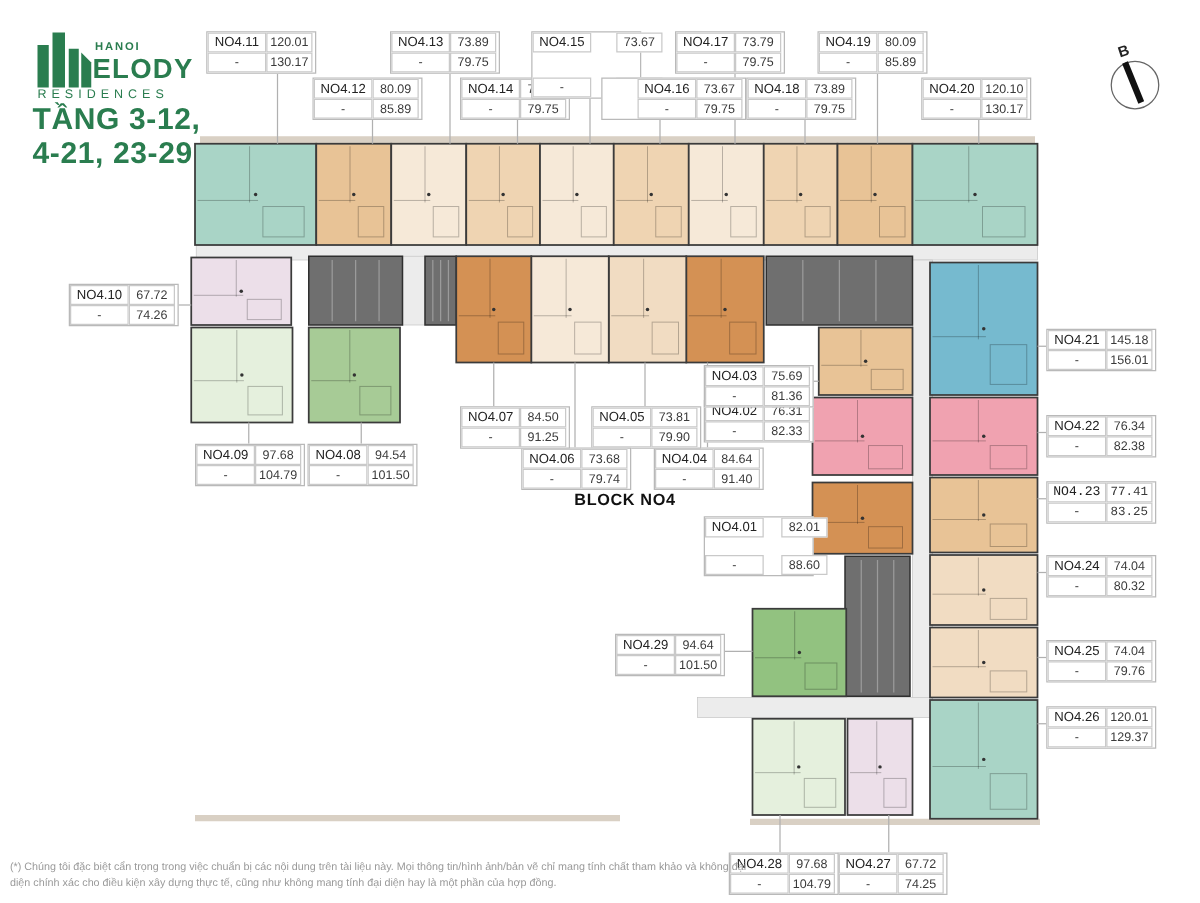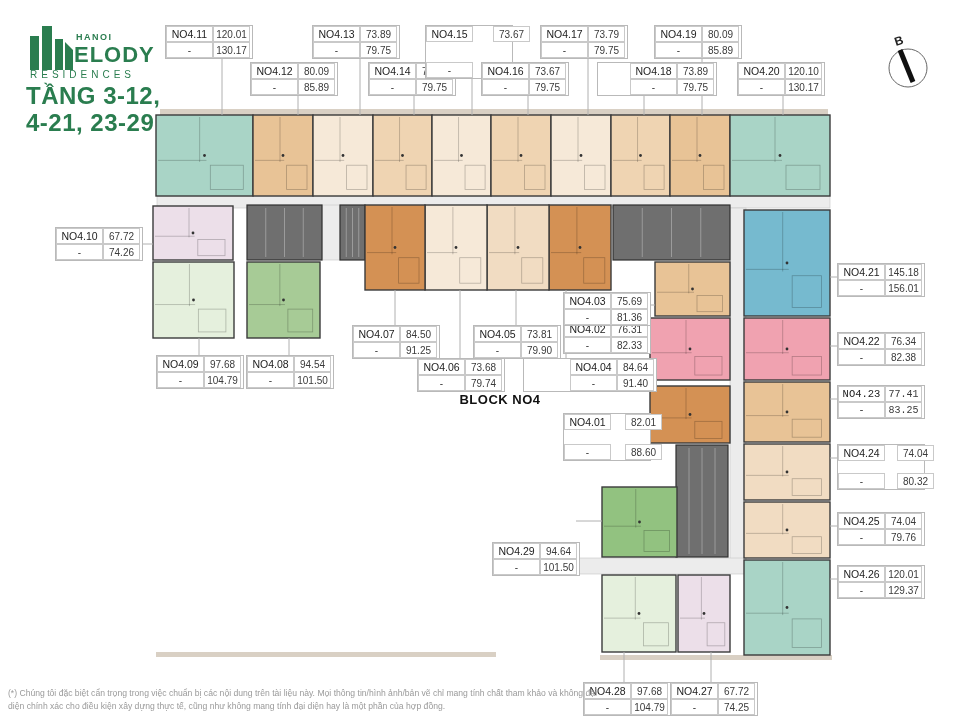--- a/index.html
+++ b/index.html
@@ -237,39 +237,39 @@
         <div class="cell">76.31</div>
         <div class="cell">-</div>
         <div class="cell">82.33</div>
       </div>
       <div class="unit-label" style="left: 563px; top: 292px;">
         <div class="cell uid">NO4.03</div>
         <div class="cell">75.69</div>
         <div class="cell">-</div>
         <div class="cell">81.36</div>
       </div>
-      <div class="unit-label" style="left: 523px; top: 358px; padding-left: 46px;">
+      <div class="unit-label" style="left: 523px; top: 358px;">
         <div class="cell uid">NO4.04</div>
         <div class="cell">84.64</div>
         <div class="cell">-</div>
         <div class="cell">91.40</div>
       </div>
       <div class="unit-label" style="left: 473px; top: 325px;">
         <div class="cell uid">NO4.05</div>
         <div class="cell">73.81</div>
         <div class="cell">-</div>
         <div class="cell">79.90</div>
       </div>
       <div class="unit-label" style="left: 417px; top: 358px;">
         <div class="cell uid">NO4.06</div>
         <div class="cell">73.68</div>
         <div class="cell">-</div>
         <div class="cell">79.74</div>
       </div>
-      <div class="unit-label" style="left: 352px; top: 325px;">
+      <div class="unit-label" style="left: 368px; top: 325px;">
         <div class="cell uid">NO4.07</div>
         <div class="cell">84.50</div>
         <div class="cell">-</div>
         <div class="cell">91.25</div>
       </div>
       <div class="unit-label" style="left: 246px; top: 355px;">
         <div class="cell uid">NO4.08</div>
         <div class="cell">94.54</div>
         <div class="cell">-</div>
         <div class="cell">101.50</div>
@@ -309,33 +309,33 @@
         <div class="cell">73.79</div>
         <div class="cell">-</div>
         <div class="cell">79.75</div>
       </div>
       <div class="unit-label" style="left: 425px; top: 25px; gap: 20px;">
         <div class="cell uid">NO4.15</div>
         <div class="cell">73.67</div>
         <div class="cell">-</div>
         <div class="cell">79.75</div>
       </div>
-      <div class="unit-label" style="left: 481px; top: 62px;">
+      <div class="unit-label" style="left: 481px; top: 62px; padding-left: 28px;">
         <div class="cell uid">NO4.16</div>
         <div class="cell">73.67</div>
         <div class="cell">-</div>
         <div class="cell">79.75</div>
       </div>
       <div class="unit-label" style="left: 540px; top: 25px;">
         <div class="cell uid">NO4.17</div>
         <div class="cell">73.79</div>
         <div class="cell">-</div>
         <div class="cell">79.75</div>
       </div>
-      <div class="unit-label" style="left: 597px; top: 62px; padding-left: 32px;">
+      <div class="unit-label" style="left: 597px; top: 62px;">
         <div class="cell uid">NO4.18</div>
         <div class="cell">73.89</div>
         <div class="cell">-</div>
         <div class="cell">79.75</div>
       </div>
       <div class="unit-label" style="left: 654px; top: 25px;">
         <div class="cell uid">NO4.19</div>
         <div class="cell">80.09</div>
         <div class="cell">-</div>
         <div class="cell">85.89</div>
@@ -357,21 +357,21 @@
         <div class="cell">76.34</div>
         <div class="cell">-</div>
         <div class="cell">82.38</div>
       </div>
       <div class="unit-label" style="left: 837px; top: 385px; font-family: Liberation Mono, monospace;">
         <div class="cell uid">NO4.23</div>
         <div class="cell">77.41</div>
         <div class="cell">-</div>
         <div class="cell">83.25</div>
       </div>
-      <div class="unit-label" style="left: 837px; top: 444px; gap: 12px;">
+      <div class="unit-label" style="left: 837px; top: 444px;">
         <div class="cell uid">NO4.24</div>
         <div class="cell">74.04</div>
         <div class="cell">-</div>
         <div class="cell">80.32</div>
       </div>
       <div class="unit-label" style="left: 837px; top: 512px;">
         <div class="cell uid">NO4.25</div>
         <div class="cell">74.04</div>
         <div class="cell">-</div>
         <div class="cell">79.76</div>
@@ -387,21 +387,21 @@
         <div class="cell">67.72</div>
         <div class="cell">-</div>
         <div class="cell">74.25</div>
       </div>
       <div class="unit-label" style="left: 583px; top: 682px;">
         <div class="cell uid">NO4.28</div>
         <div class="cell">97.68</div>
         <div class="cell">-</div>
         <div class="cell">104.79</div>
       </div>
-      <div class="unit-label" style="left: 492px; top: 507px; margin-top: 35px;">
+      <div class="unit-label" style="left: 492px; top: 507px;">
         <div class="cell uid">NO4.29</div>
         <div class="cell">94.64</div>
         <div class="cell">-</div>
         <div class="cell">101.50</div>
       </div>
     </div>
 
   <div class="logo">
     <svg width="140" height="68" viewBox="0 0 140 68">
       <rect x="4" y="24" width="9" height="34" fill="#2a7d4f"></rect>

